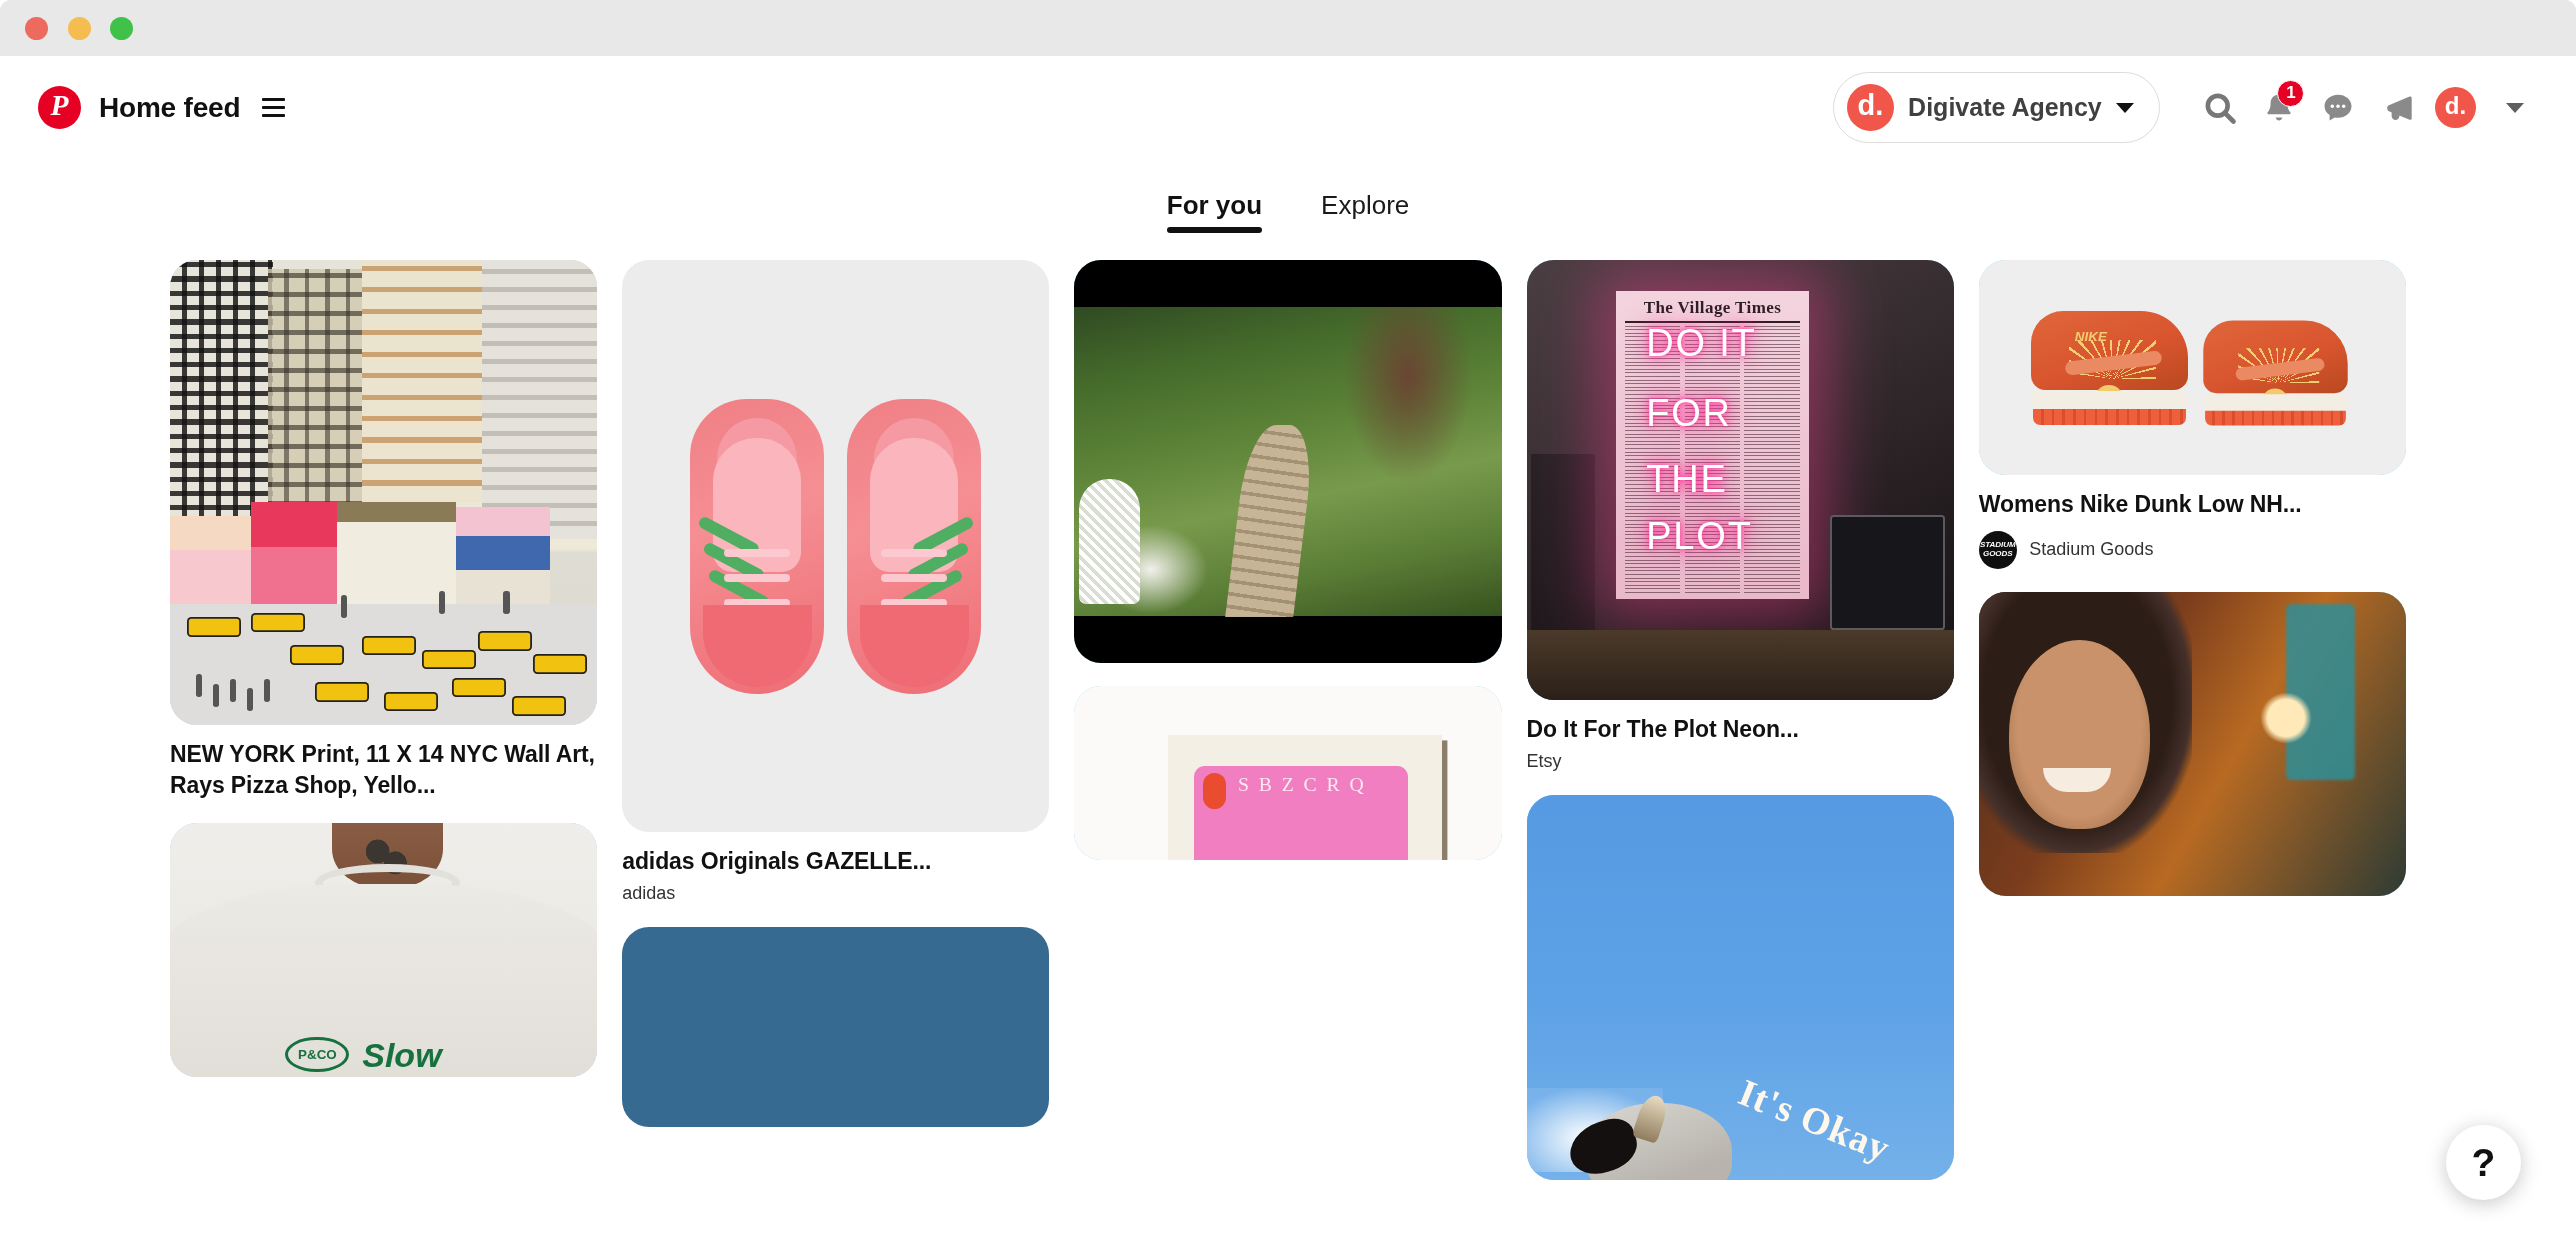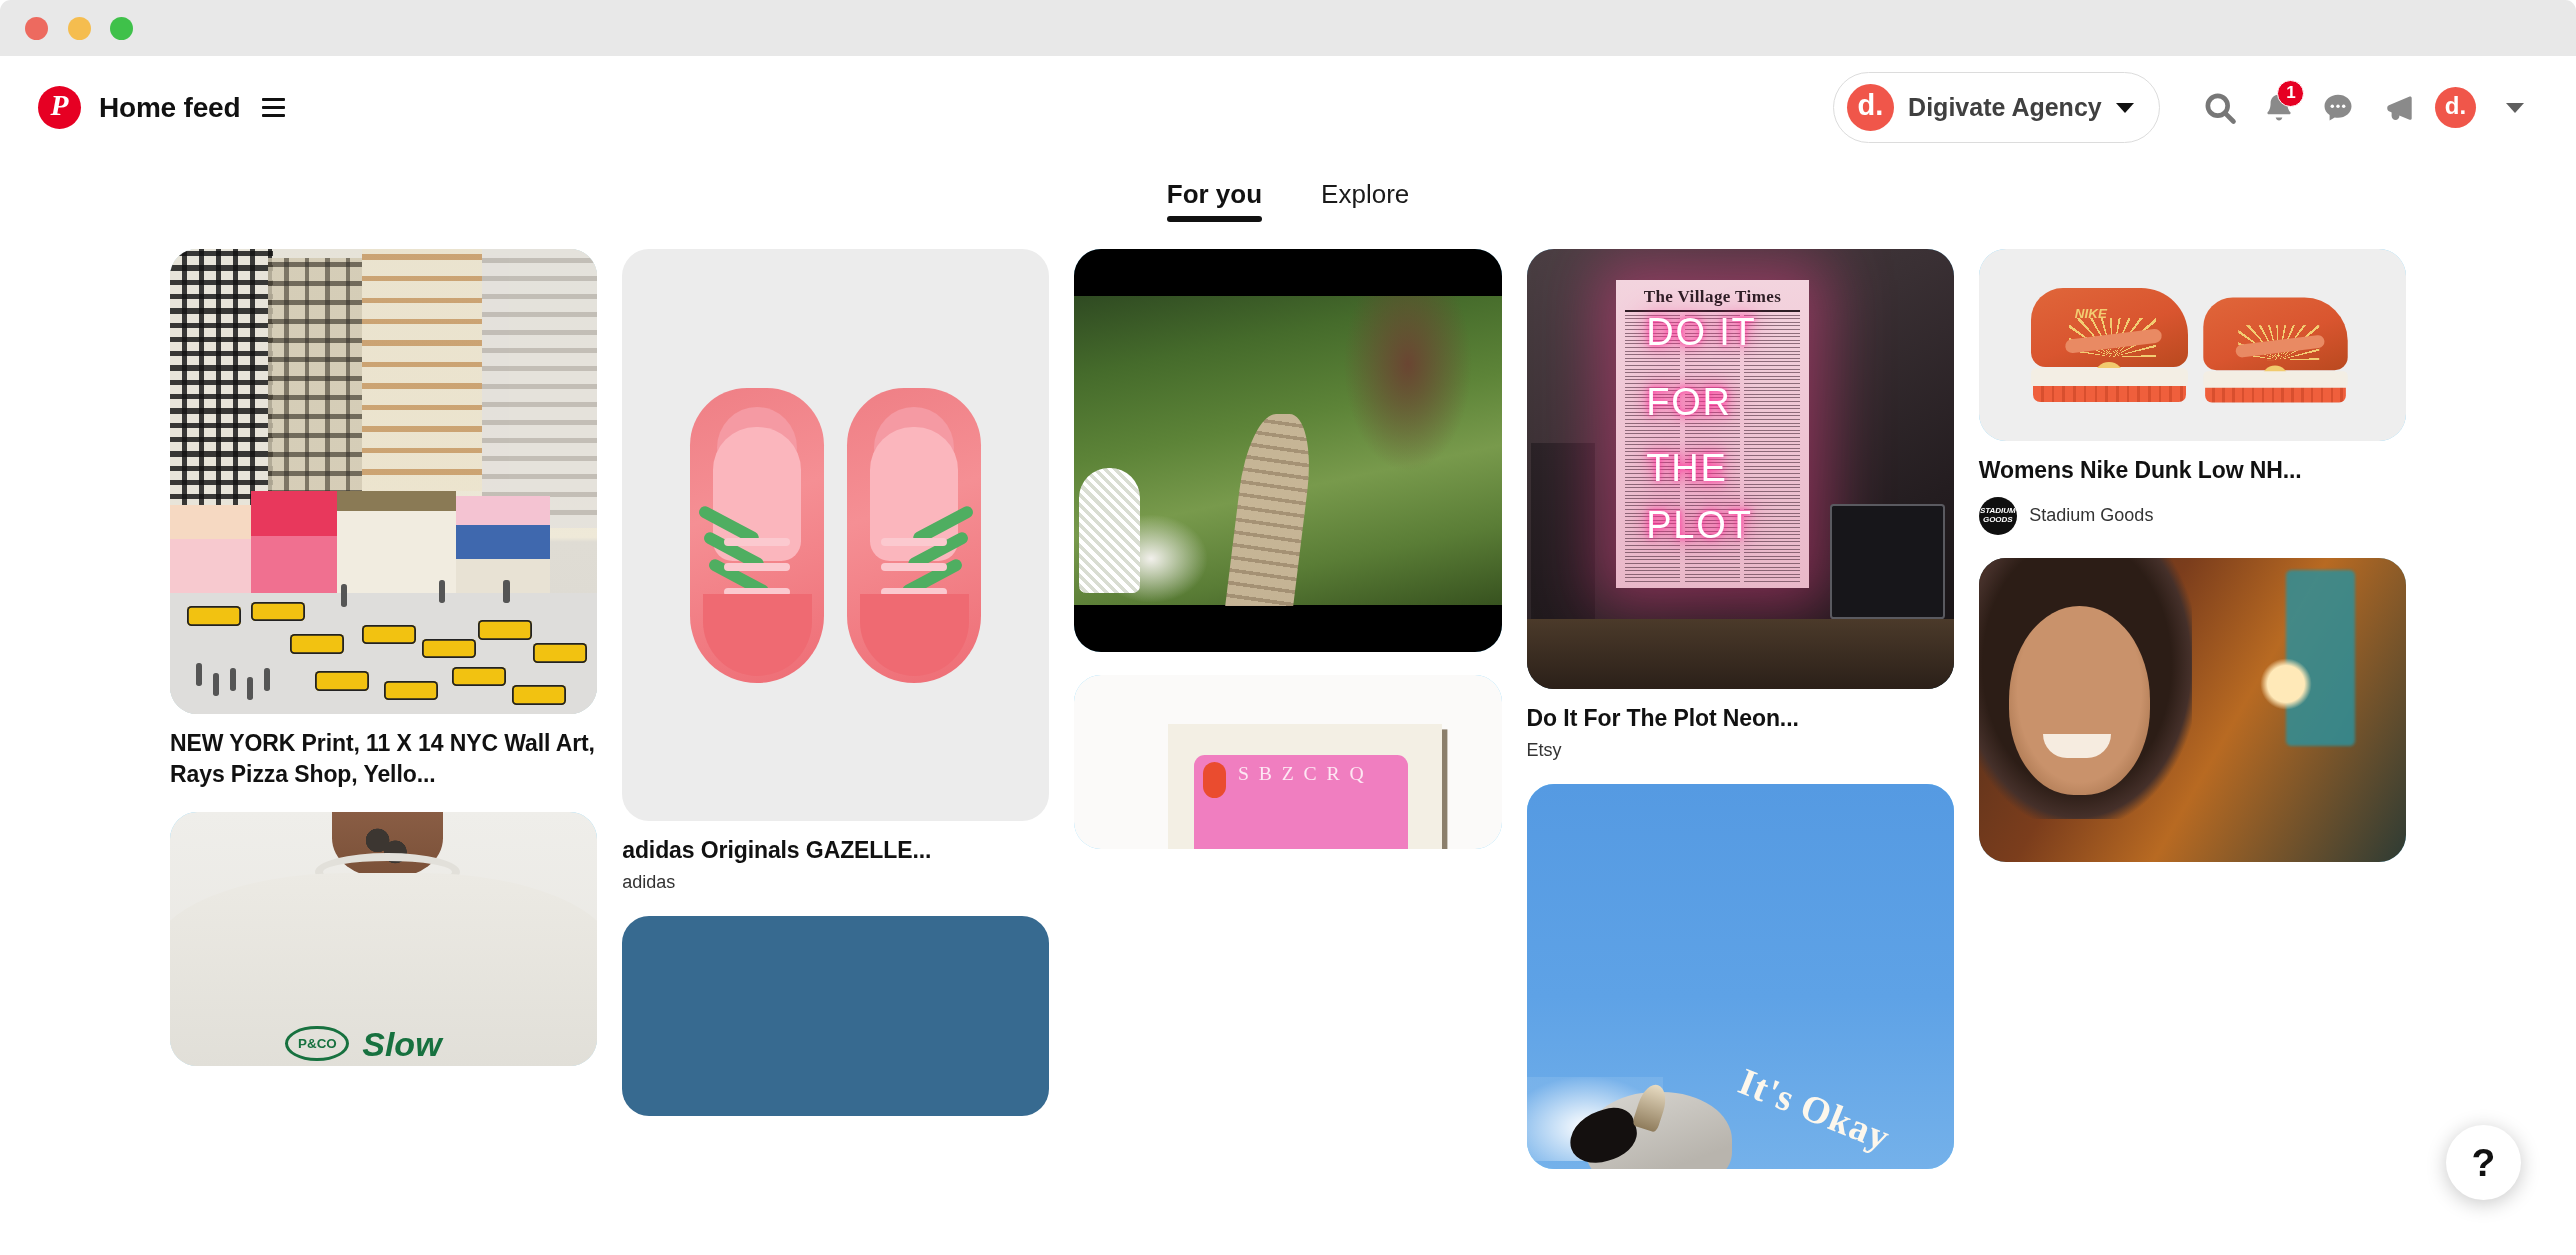--- a/index.html
+++ b/index.html
@@ -129,20 +129,21 @@
     gap: 59px;
     margin-top: 19.7px;
   }
   .tab {
     font-size: 26px;
     font-weight: 600;
     color: #111;
     padding-bottom: 12.5px;
     cursor: pointer;
     position: relative;
+    margin-top: 11px;
   }
   .tab.inactive { font-weight: 500; color: #1a1a1a; }
   .tab.active::after {
     content: "";
     position: absolute;
     left: 0; right: 0; bottom: 0;
     height: 6.3px;
     background: #111;
     border-radius: 3.6px;
   }
@@ -314,21 +315,21 @@
   .letters-card .env { position: absolute; left: 22%; top: 28%; right: 14%; bottom: -40%;
       background: #f3efe4; box-shadow: 5.4px 5.4px 0 #8b7f6c; }
   .letters-card .block { position: absolute; left: 28%; top: 46%; right: 22%; bottom: -30%;
       background: #f07ec0; border-radius: 10.7px;
       display: flex; align-items: flex-start; justify-content: center;
       padding-top: 7.2px; gap: 9.8px;
       color: #fde8f3; font-size: 19.7px; font-family: "Liberation Serif", serif; }
   .letters-card .dot-red { position: absolute; left: 30%; top: 50%; width: 23px; height: 36px;
       background: #ea4c2f; border-radius: 11.6px; }
 
-  .nike { height: 192px; background: #eeeeee; position: relative; overflow: hidden;
+  .nike { height: 215px; background: #eeeeee; position: relative; overflow: hidden;
       display: flex; align-items: center; justify-content: center; gap: 9px; }
   .dunk { width: 157px; height: 114px; position: relative; }
   .dunk .up { position: absolute; left: 0; right: 0; top: 0; height: 79px;
       background: linear-gradient(160deg,#e0663a 0%, #d9552f 55%, #c9insert 100%);
       background: linear-gradient(160deg,#e0663a 0%, #d9552f 55%, #b9491f 100%);
       border-radius: 32px 47px 14.3px 14.3px; }
   .dunk .swoosh { position: absolute; left: 22%; top: 40%; width: 62%; height: 14.3px;
       background: #e98a63; border-radius: 7.2px; transform: rotate(-7deg); }
   .dunk .ray { position: absolute; top: 26%; left: 24%; width: 56%; height: 34%;
       background:

